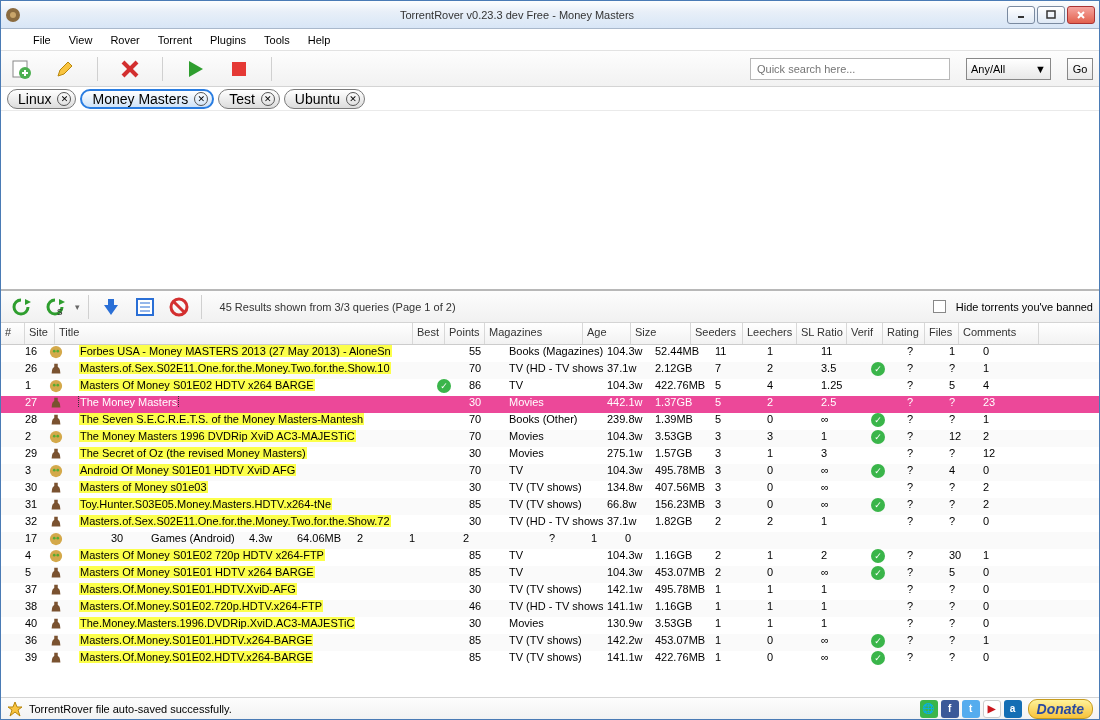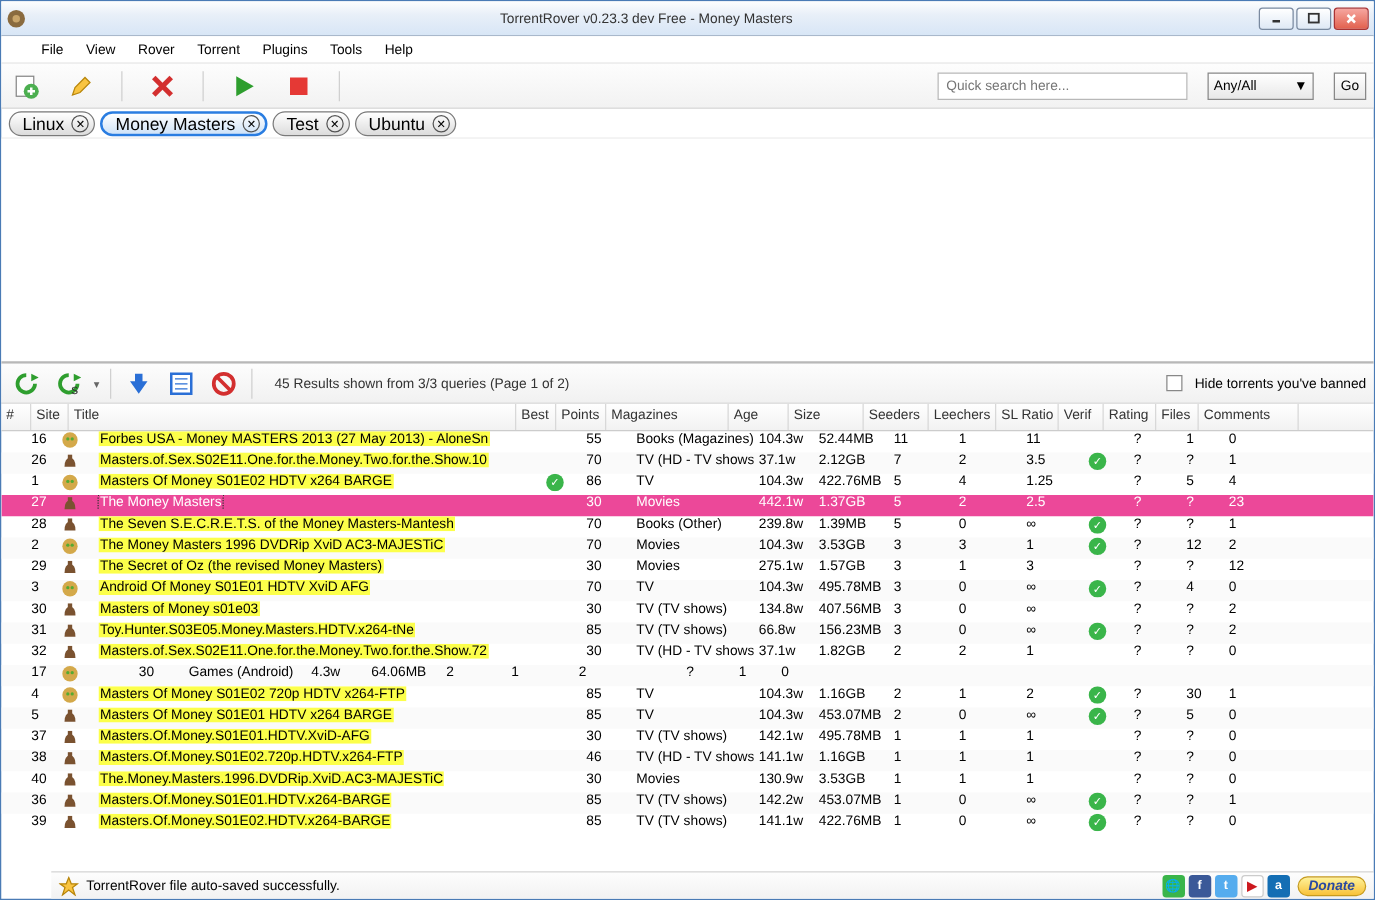--- a/index.html
+++ b/index.html
@@ -36,24 +36,24 @@
 .row { display: flex; height: 17px; align-items: flex-start; padding-left: 20px; }
 .row.even { background: #fafafa; }
 .row.sel { background: #ec4899; color: #fff; }
 .row.sel .hl { background: transparent !important; }
 .cell { padding: 0 4px; overflow: hidden; white-space: nowrap; text-overflow: clip; }
 .hl { background: #fcff4a; display: inline-block; padding: 0 1px; }
 .hl.sel-hl { background: #ffd24a; outline: 1px dotted #333; }
 .site-ico { width: 14px; height: 14px; display: inline-block; }
 .verif-ok { width: 14px; height: 14px; background: #3ab54a; border-radius: 50%; display: inline-flex; align-items: center; justify-content: center; color: #fff; font-size: 9px; }
 .best-ok { width: 14px; height: 14px; background: #3ab54a; border-radius: 50%; display: inline-flex; align-items: center; justify-content: center; color: #fff; font-size: 9px; }
-.footer { height: 22px; border-top: 1px solid #d4d4d4; display: flex; align-items: center; padding: 0 6px; background: linear-gradient(#fdfdfd,#f2f2f2); margin-left: 40px; }
+.footer { height: 22px; border-top: 1px solid #d4d4d4; display: flex; align-items: center; padding: 0 6px; background: linear-gradient(#fdfdfd,#f2f2f2); }
 .footer .spacer { flex: 1; }
 .footer .ficon { width: 18px; height: 18px; margin-left: 3px; border-radius: 3px; display: flex; align-items: center; justify-content: center; color: #fff; font-size: 10px; font-weight: bold; }
-.donate { background: linear-gradient(#fef29a,#f8c23a); border: 1px solid #c69b1e; border-radius: 9px; padding: 1px 8px; font-style: italic; font-weight: bold; color: #2a4aa0; font-size: 11px; margin-left: 6px; text-align: center; }
+.donate { background: linear-gradient(#fef29a,#f8c23a); border: 1px solid #c69b1e; border-radius: 9px; padding: 1px 8px; font-style: italic; font-weight: bold; color: #2a4aa0; font-size: 14px; margin-left: 6px; text-align: center; }
 
 .c-num{width:24px}.c-site{width:30px}.c-title{width:358px}.c-best{width:32px}.c-pts{width:40px}.c-cat{width:98px}.c-age{width:48px}.c-size{width:60px}.c-seed{width:52px}.c-leech{width:54px}.c-sl{width:50px}.c-verif{width:36px}.c-rating{width:42px}.c-files{width:34px}.c-comm{width:80px}
 </style>
 </head>
 <body>
 
 <div class="titlebar">
   <svg class="app-icon" viewBox="0 0 16 16">
       <circle cx="8" cy="8" r="7" fill="#8a6b3f"></circle>
       <circle cx="8" cy="8" r="3" fill="#c9a56a"></circle>

